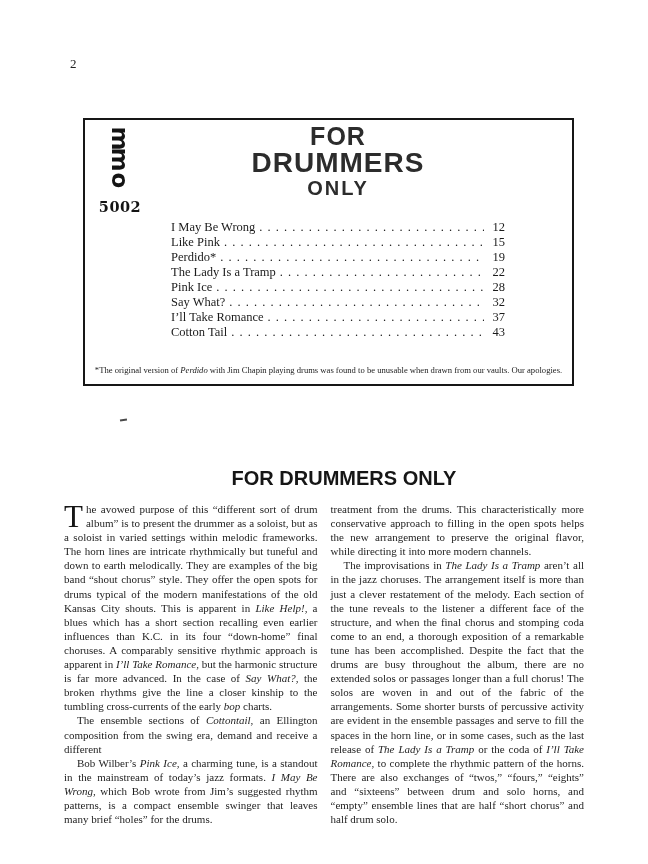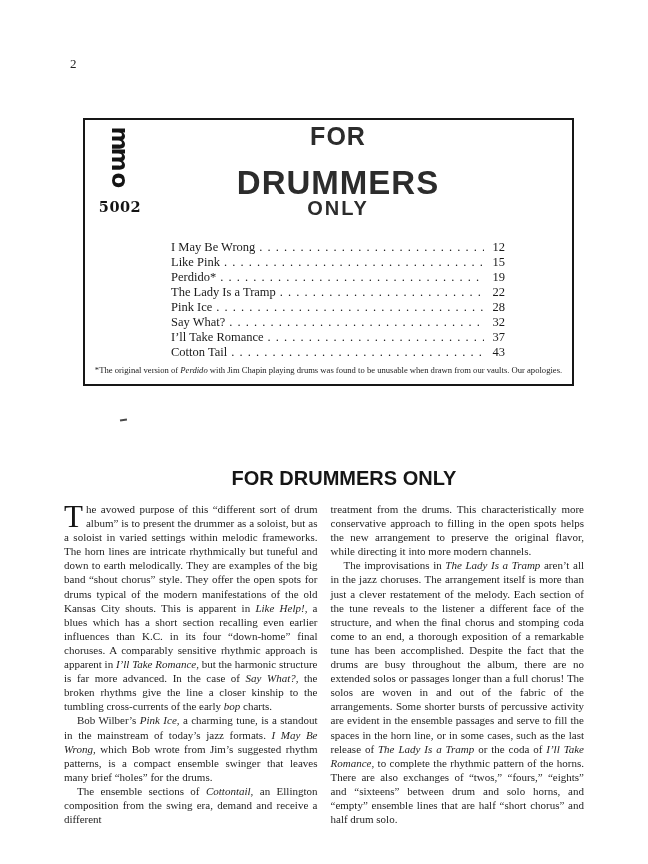--- a/index.html
+++ b/index.html
@@ -24,21 +24,21 @@
     transform:rotate(90deg);
     font-family:"DejaVu Sans", sans-serif; font-weight:bold; font-size:23px; color:#141414;
   }
   .catalog {
     margin-top:7px; font-family:"DejaVu Serif", serif; font-weight:bold;
     font-size:14.5px; letter-spacing:0.5px; color:#141414;
   }
   .box-main { margin-left:86px; width:334px; padding-top:4px; }
   .album-title { text-align:center; font-family:"Liberation Sans", sans-serif; font-weight:bold; color:#2c2c2c; }
   .album-title .t1 { font-size:25px; line-height:24px; letter-spacing:1px; }
-  .album-title .t2 { font-size:33px; line-height:29px; letter-spacing:1px;margin-top:20px; }
+  .album-title .t2 { font-size:28px; line-height:29px; letter-spacing:1px; }
   .album-title .t3 { font-size:20px; line-height:22px; letter-spacing:2px; }
   .track-list { margin-top:21px; font-size:12.5px; color:#1b1b1b; }
   .track-row { display:flex; align-items:baseline; line-height:15px; }
   .track-title { white-space:nowrap; }
   .leader { flex:1; overflow:hidden; white-space:nowrap; margin:0 4px; letter-spacing:1px; color:#1b1b1b; }
   .leader::after { content:". . . . . . . . . . . . . . . . . . . . . . . . . . . . . . . . . . . . . . . . . . . . . . . . . . . . . . . ."; }
   .track-page { width:17px; text-align:right; }
   .footnote {
     position:absolute; left:0; right:0; bottom:9px; text-align:center;
     font-size:8.6px; white-space:nowrap; color:#222;
@@ -130,22 +130,22 @@
     <div class="footnote"><span>*The original version of </span><i>Perdido</i><span> with Jim Chapin playing drums was found to be unusable when drawn from our vaults. Our apologies.</span></div>
   </div>
 
   <div class="artifact"></div>
 
   <div class="article-heading">FOR DRUMMERS ONLY</div>
 
   <div class="columns">
     <div class="col">
       <p><span class="dropcap">T</span><span>he avowed purpose of this “different sort of drum album” is to present the drummer as a soloist, but as a soloist in varied settings within melodic frameworks. The horn lines are intricate rhythmically but tuneful and down to earth melodically. They are examples of the big band “shout chorus” style. They offer the open spots for drums typical of the modern manifestations of the old Kansas City shouts. This is apparent in </span><i>Like Help!</i><span>, a blues which has a short section recalling even earlier influences than K.C. in its four “down-home” final choruses. A comparably sensitive rhythmic approach is apparent in </span><i>I’ll Take Romance</i><span>, but the harmonic structure is far more advanced. In the case of </span><i>Say What?,</i><span> the broken rhythms give the line a closer kinship to the tumbling cross-currents of the early </span><i>bop</i><span> charts.</span></p>
+      <p class="indent"><span>The ensemble sections of </span><i>Cottontail</i><span>, an Ellington composition from the swing era, demand and receive a different</span></p>
       <p class="indent"><span>Bob Wilber’s </span><i>Pink Ice</i><span>, a charming tune, is a standout in the mainstream of today’s jazz formats. </span><i>I May Be Wrong,</i><span> which Bob wrote from Jim’s suggested rhythm patterns, is a compact ensemble swinger that leaves many brief “holes” for the drums.</span></p>
-      <p class="indent"><span>The ensemble sections of </span><i>Cottontail</i><span>, an Ellington composition from the swing era, demand and receive a different</span></p>
     </div>
     <div class="col">
       <p><span>treatment from the drums. This characteristically more conservative approach to filling in the open spots helps the new arrangement to preserve the original flavor, while directing it into more modern channels.</span></p>
       <p class="indent"><span>The improvisations in </span><i>The Lady Is a Tramp</i><span> aren’t all in the jazz choruses. The arrangement itself is more than just a clever restatement of the melody. Each section of the tune reveals to the listener a different face of the structure, and when the final chorus and stomping coda come to an end, a thorough exposition of a remarkable tune has been accomplished. Despite the fact that the drums are busy throughout the album, there are no extended solos or passages longer than a full chorus! The solos are woven in and out of the fabric of the arrangements. Some shorter bursts of percussive activity are evident in the ensemble passages and serve to fill the spaces in the horn line, or in some cases, such as the last release of </span><i>The Lady Is a Tramp</i><span> or the coda of </span><i>I’ll Take Romance</i><span>, to complete the rhythmic pattern of the horns. There are also exchanges of “twos,” “fours,” “eights” and “sixteens” between drum and solo horns, and “empty” ensemble lines that are half “short chorus” and half drum solo.</span></p>
     </div>
   </div>
 
 </div>
 
 </body></html>

